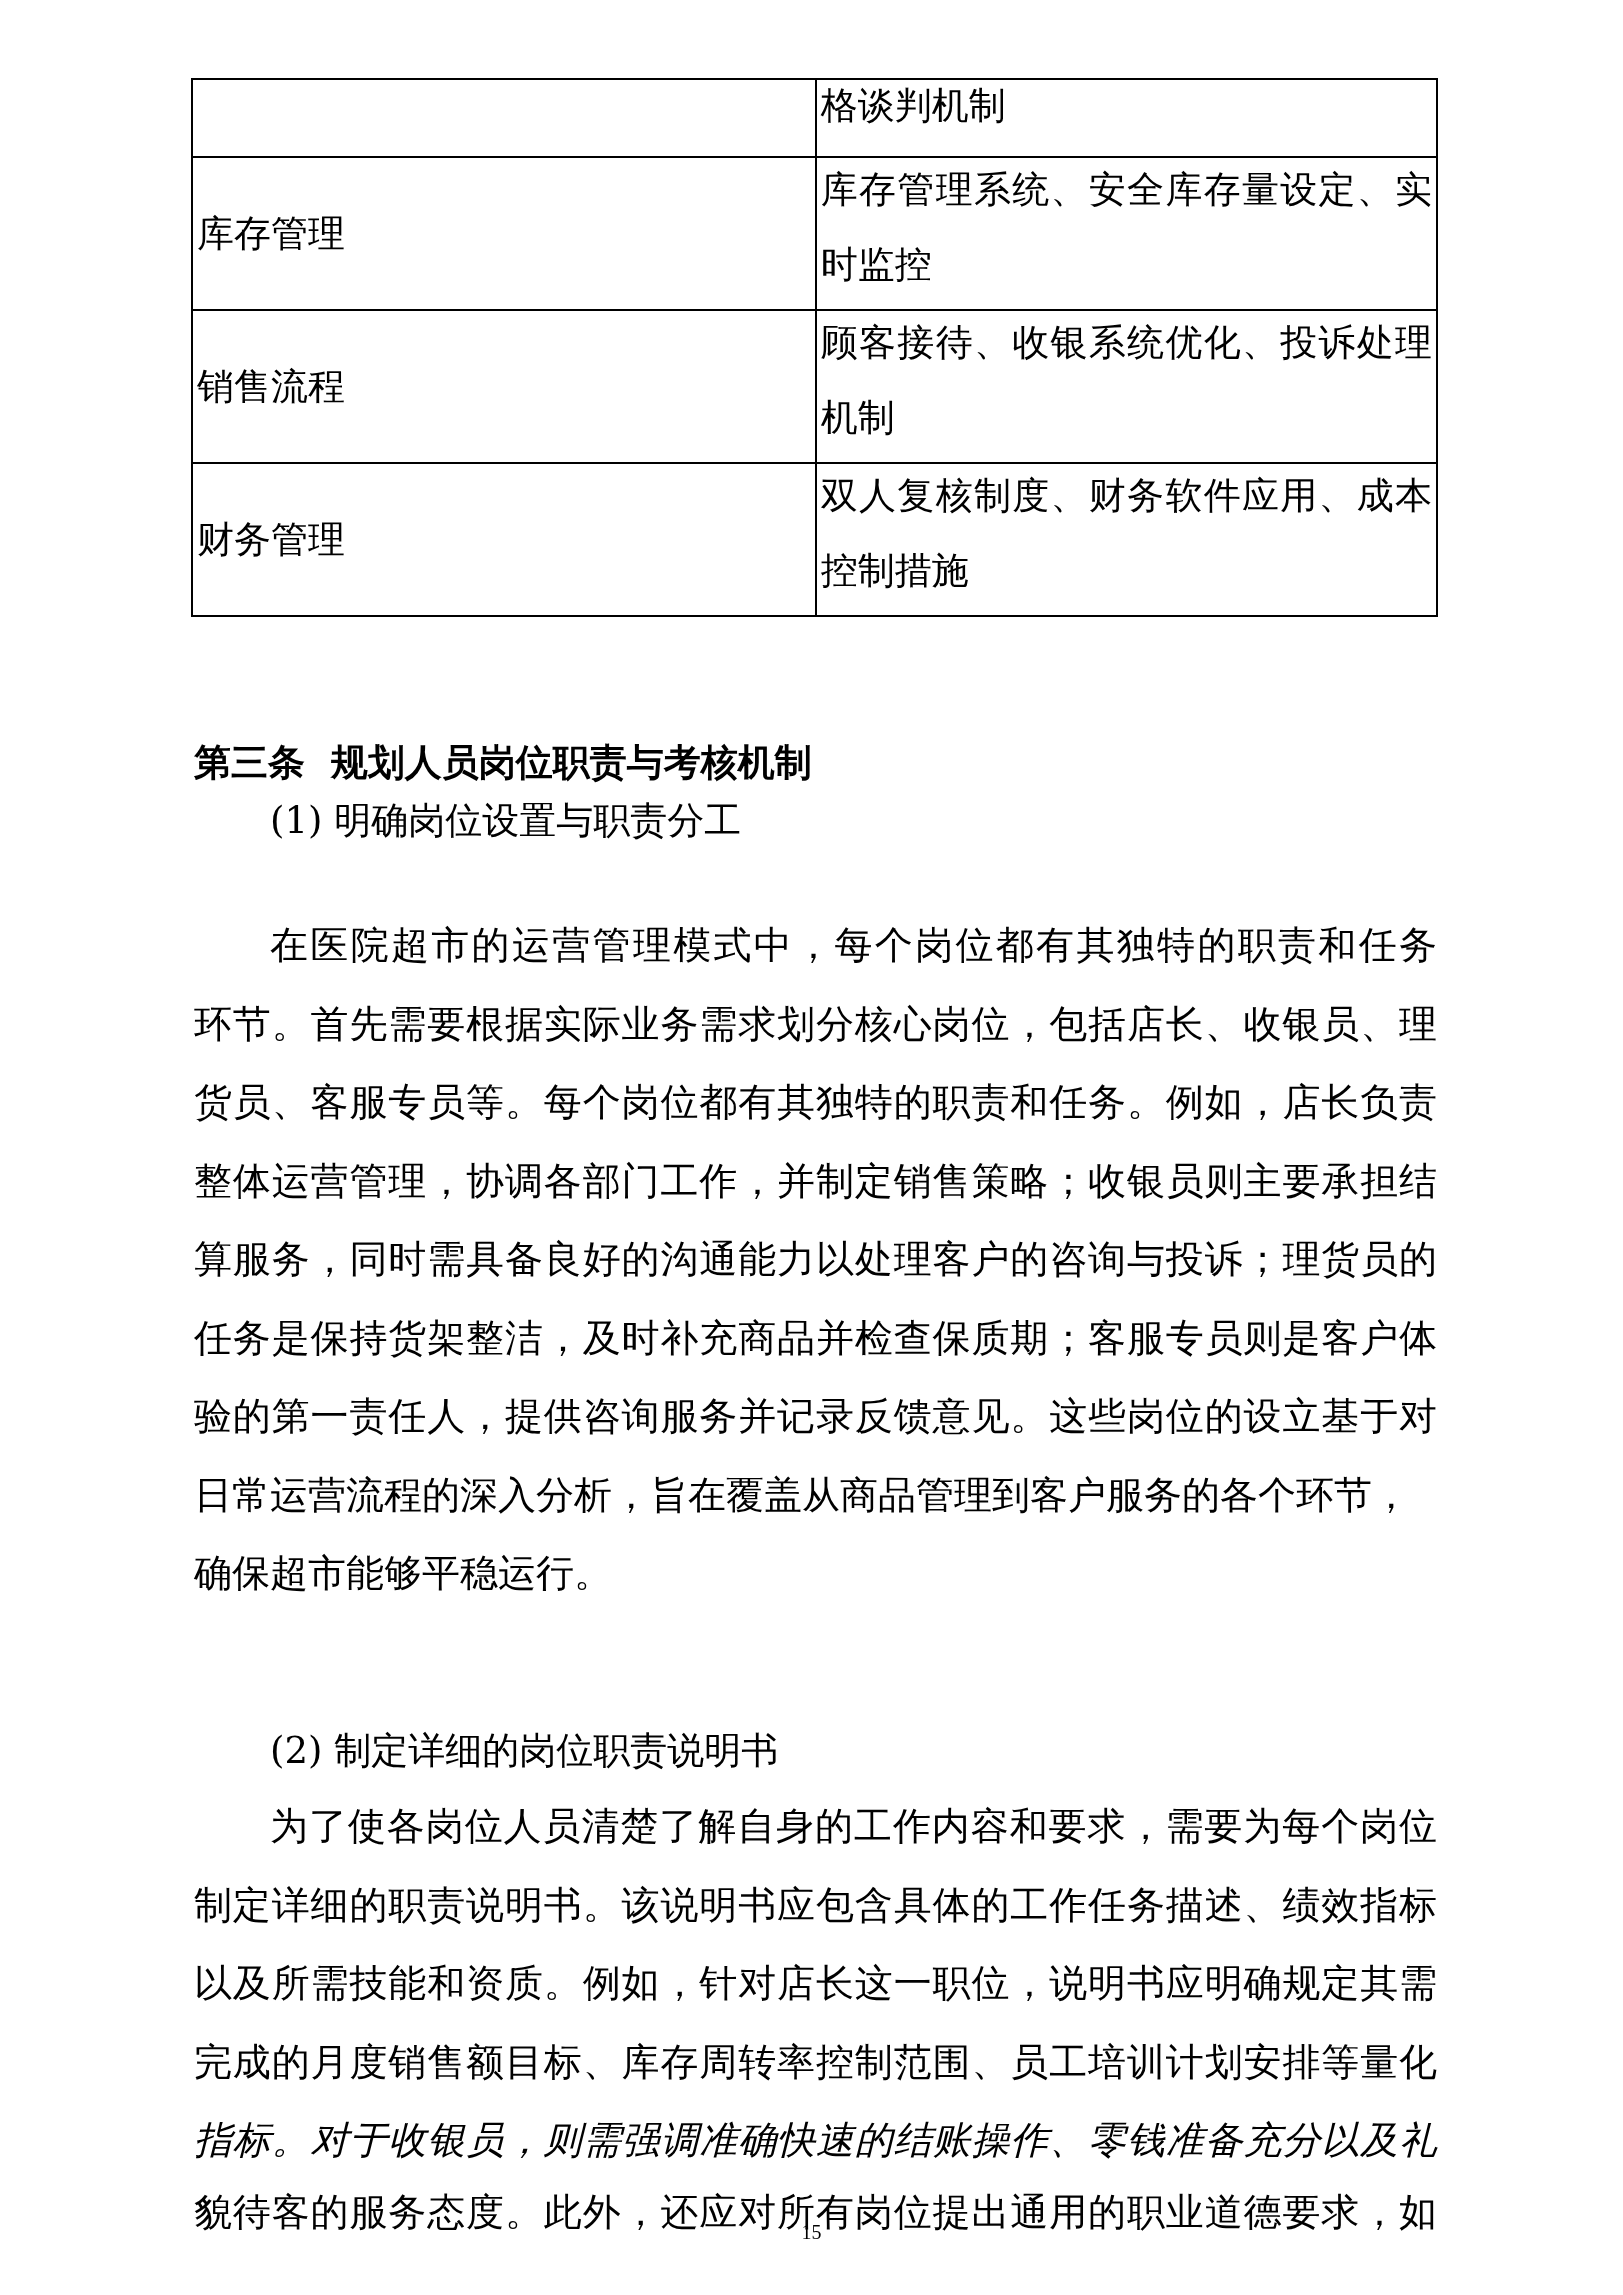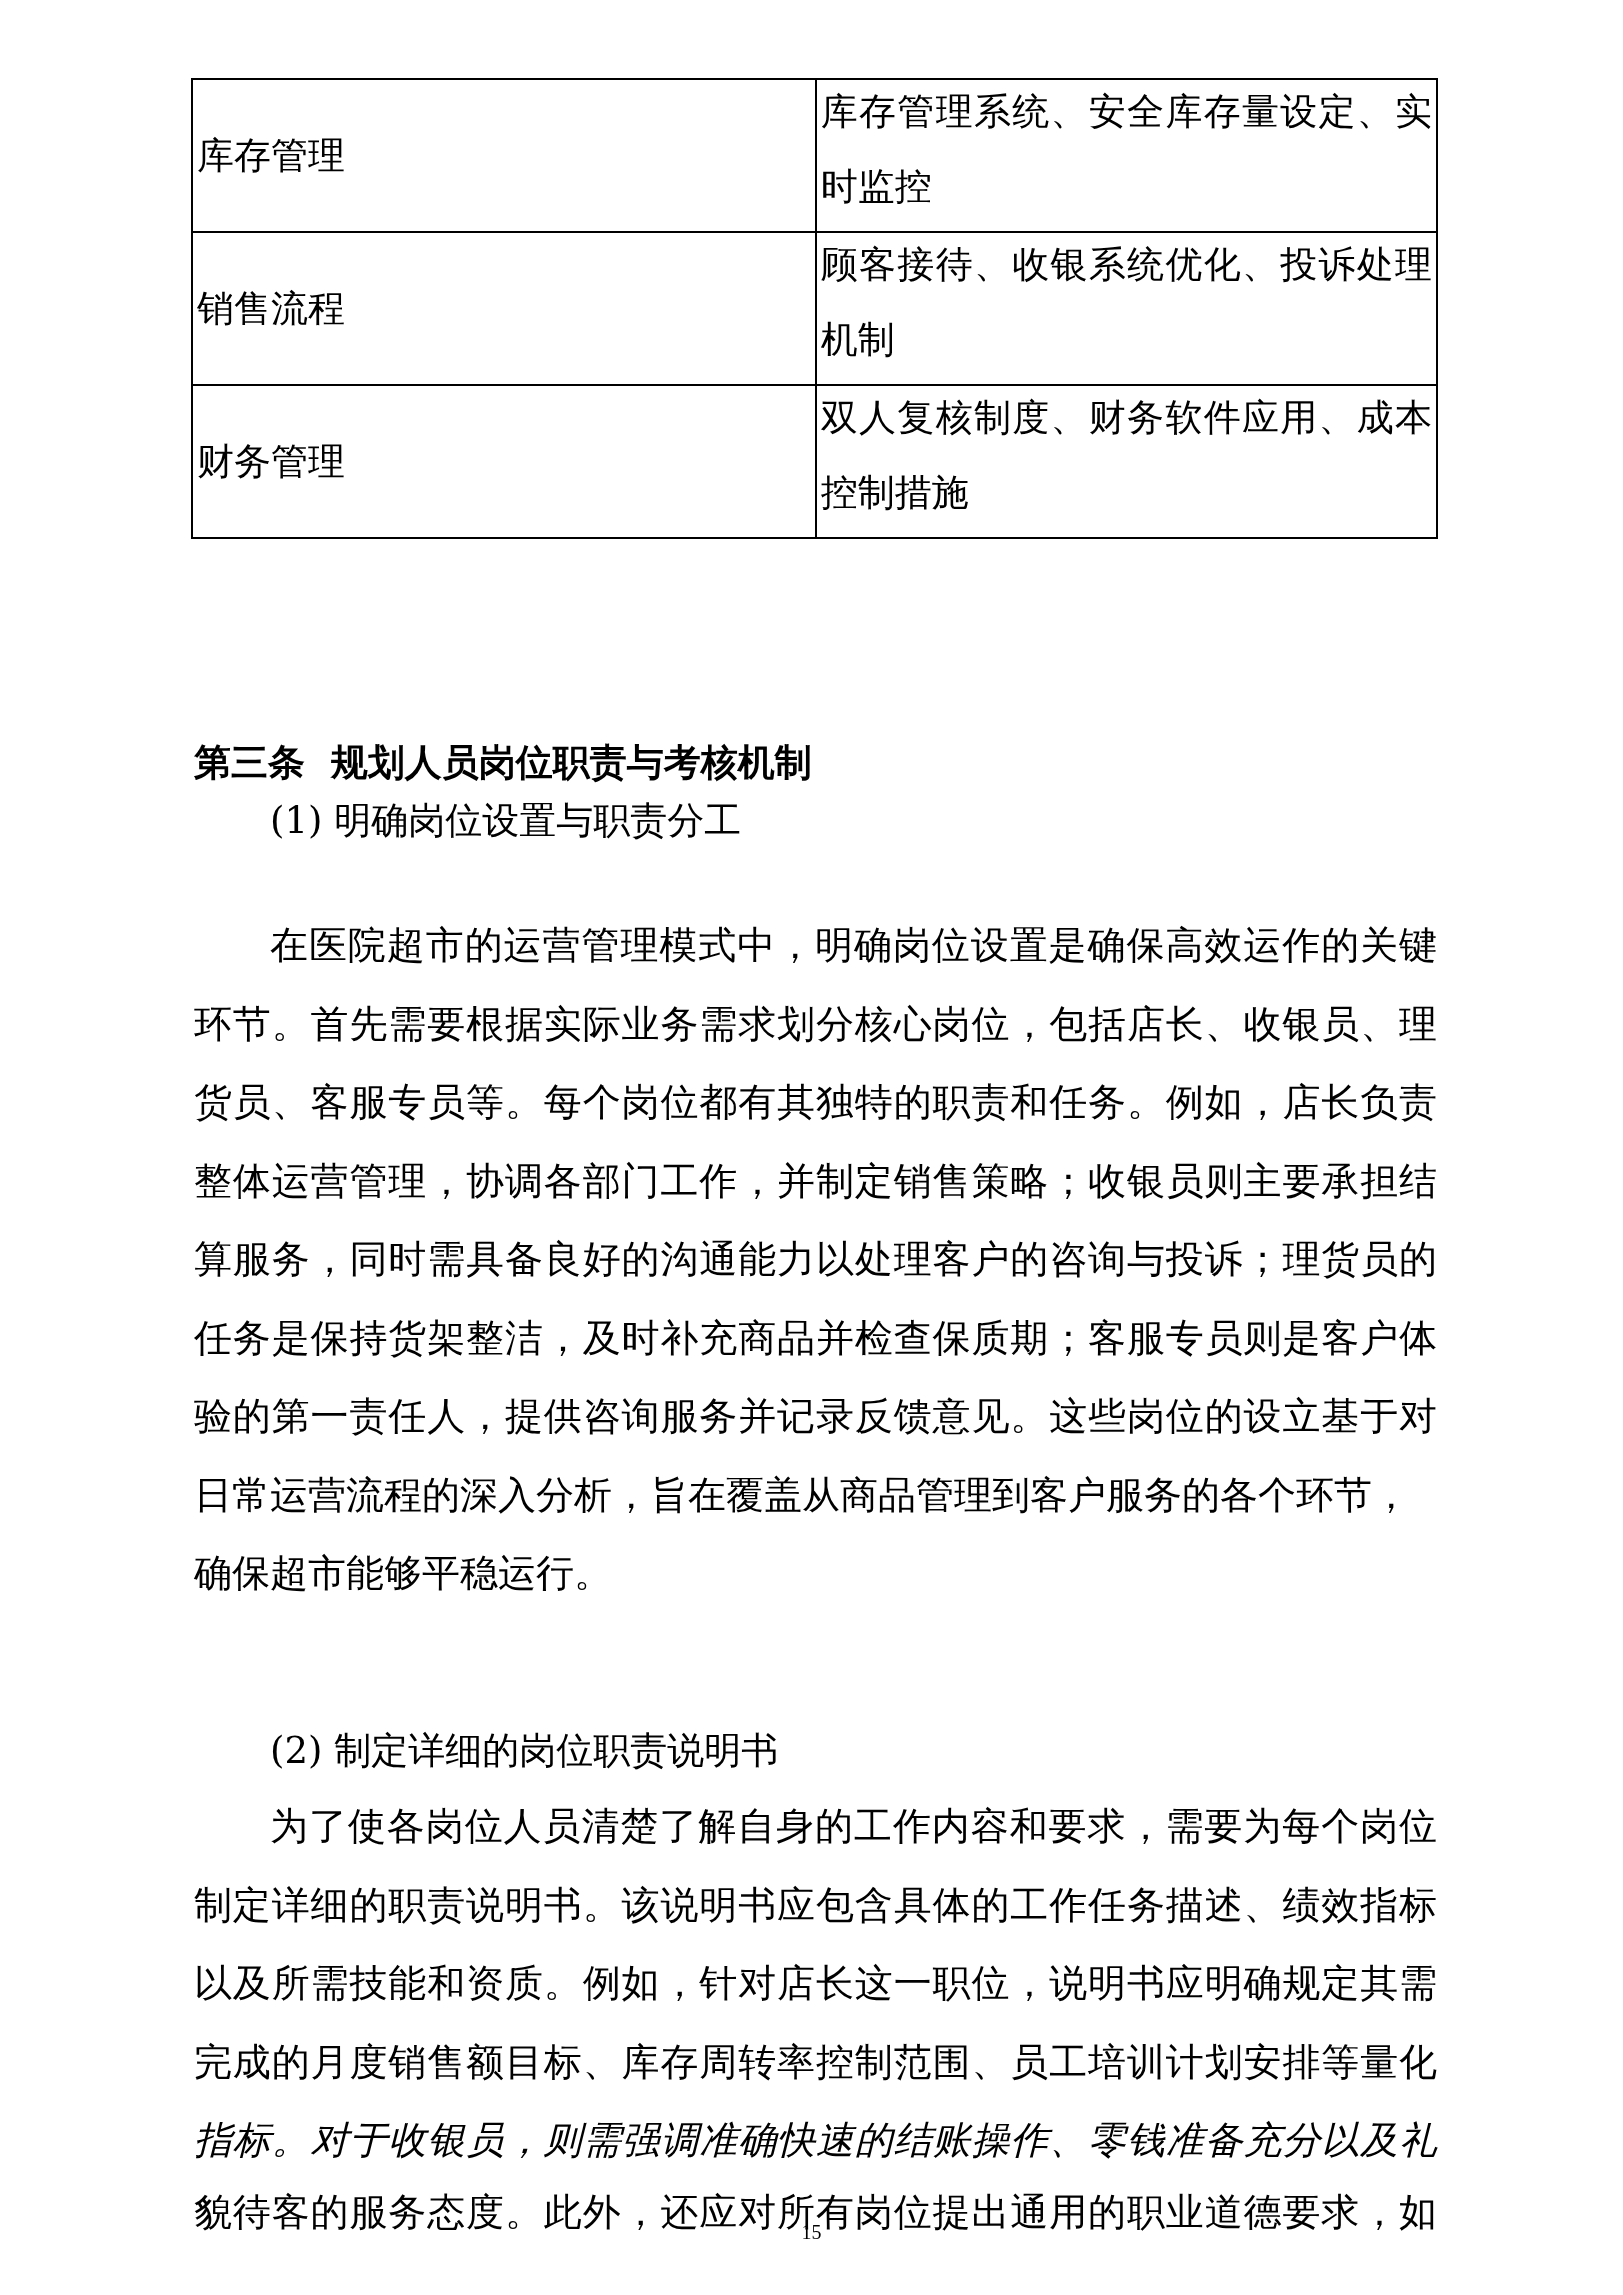--- a/index.html
+++ b/index.html
@@ -22,20 +22,26 @@
   .para .ln { position:absolute; left:0; width:1243px; height:46px; line-height:46px; white-space:nowrap; }
   .para .ln.full { text-align:justify; text-align-last:justify; }
   .para .ln.first { padding-left:76px; width:1167px; }
   .pageno { position:absolute; left:0; width:1623px; top:2217px; text-align:center; font-size:20px; line-height:31px; font-family:"Liberation Serif", serif; }
 </style>
 </head>
 <body>
 
 <table class="tbl">
   <tbody>
+      <tr class="row0">
+    <td class="c1"></td>
+    <td class="c2">
+      <span class="line">格谈判机制</span>
+    </td>
+  </tr>
   <tr class="row">
     <td class="c1">库存管理</td>
     <td class="c2">
       <span class="line full">库存管理系统、安全库存量设定、实</span>
       <span class="line">时监控</span>
     </td>
   </tr>
   <tr class="row">
     <td class="c1">销售流程</td>
     <td class="c2">
@@ -51,21 +57,21 @@
     </td>
   </tr>
 </tbody>
   </table>
 
 <div class="heading">第三条  规划人员岗位职责与考核机制</div>
 
 <div class="sub" style="top:795px;">(1) 明确岗位设置与职责分工</div>
 
 <div class="para" style="top:922px;">
-  <div class="ln full first" style="top:0px;">在医院超市的运营管理模式中，明确岗位设置是确保高效运作的关键</div>
+  <div class="ln full first" style="top:0px;">在医院超市的运营管理模式中，每个岗位都有其独特的职责和任务</div>
   <div class="ln full" style="top:79px;">环节。首先需要根据实际业务需求划分核心岗位，包括店长、收银员、理</div>
   <div class="ln full" style="top:157px;">货员、客服专员等。每个岗位都有其独特的职责和任务。例如，店长负责</div>
   <div class="ln full" style="top:236px;">整体运营管理，协调各部门工作，并制定销售策略；收银员则主要承担结</div>
   <div class="ln full" style="top:314px;">算服务，同时需具备良好的沟通能力以处理客户的咨询与投诉；理货员的</div>
   <div class="ln full" style="top:393px;">任务是保持货架整洁，及时补充商品并检查保质期；客服专员则是客户体</div>
   <div class="ln full" style="top:471px;">验的第一责任人，提供咨询服务并记录反馈意见。这些岗位的设立基于对</div>
   <div class="ln" style="top:550px;">日常运营流程的深入分析，旨在覆盖从商品管理到客户服务的各个环节，</div>
   <div class="ln" style="top:628px;">确保超市能够平稳运行。</div>
 </div>
 

